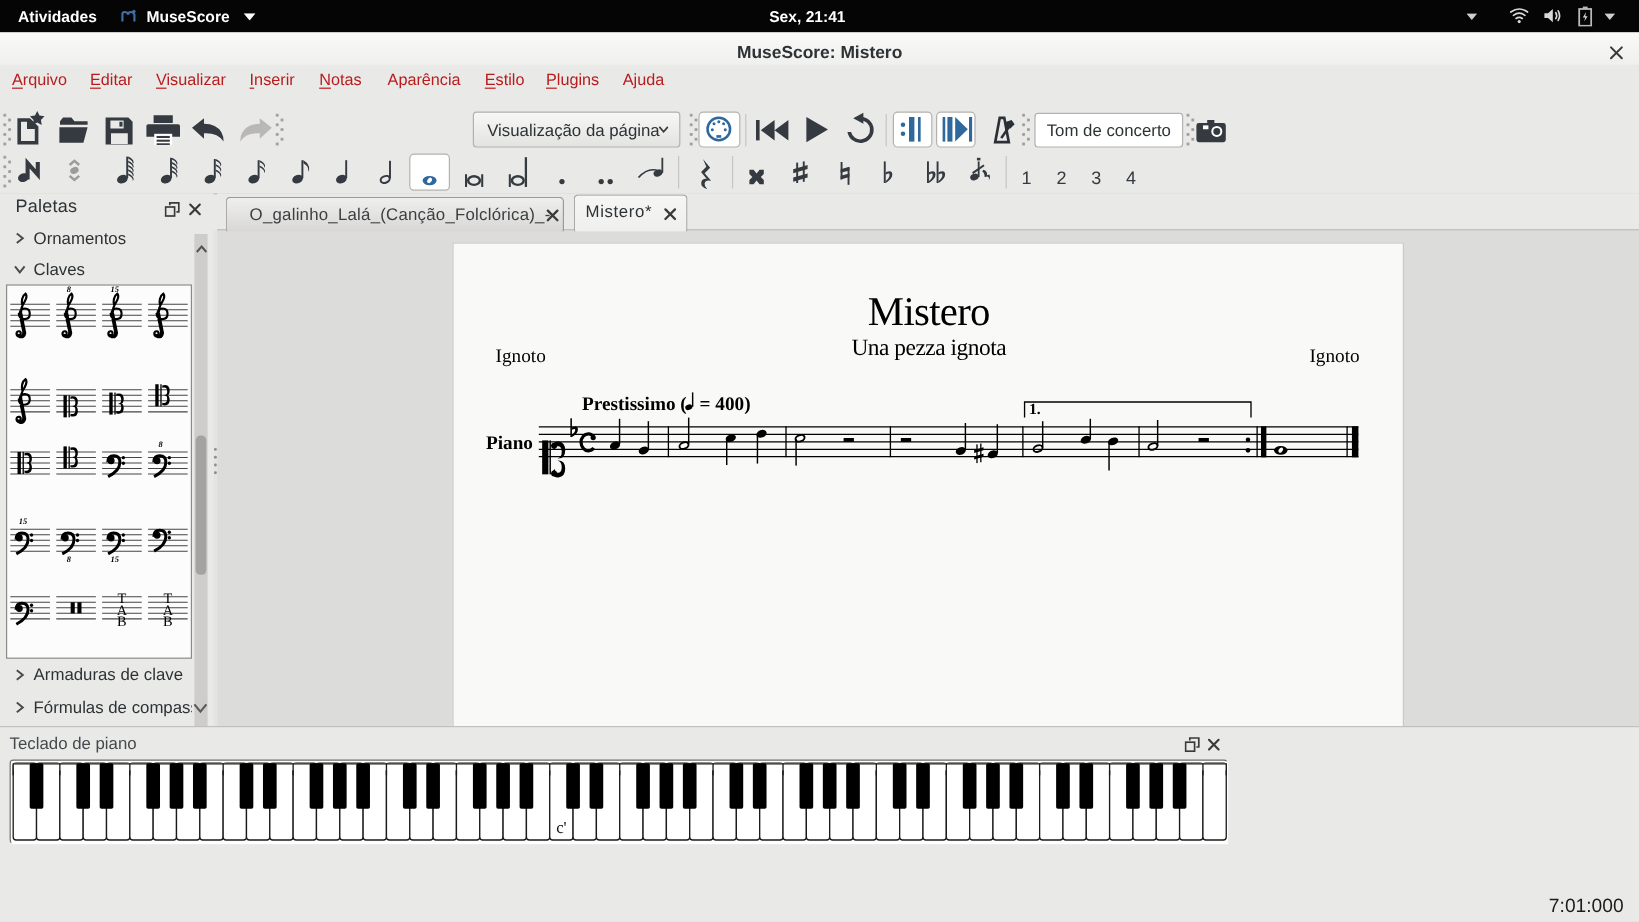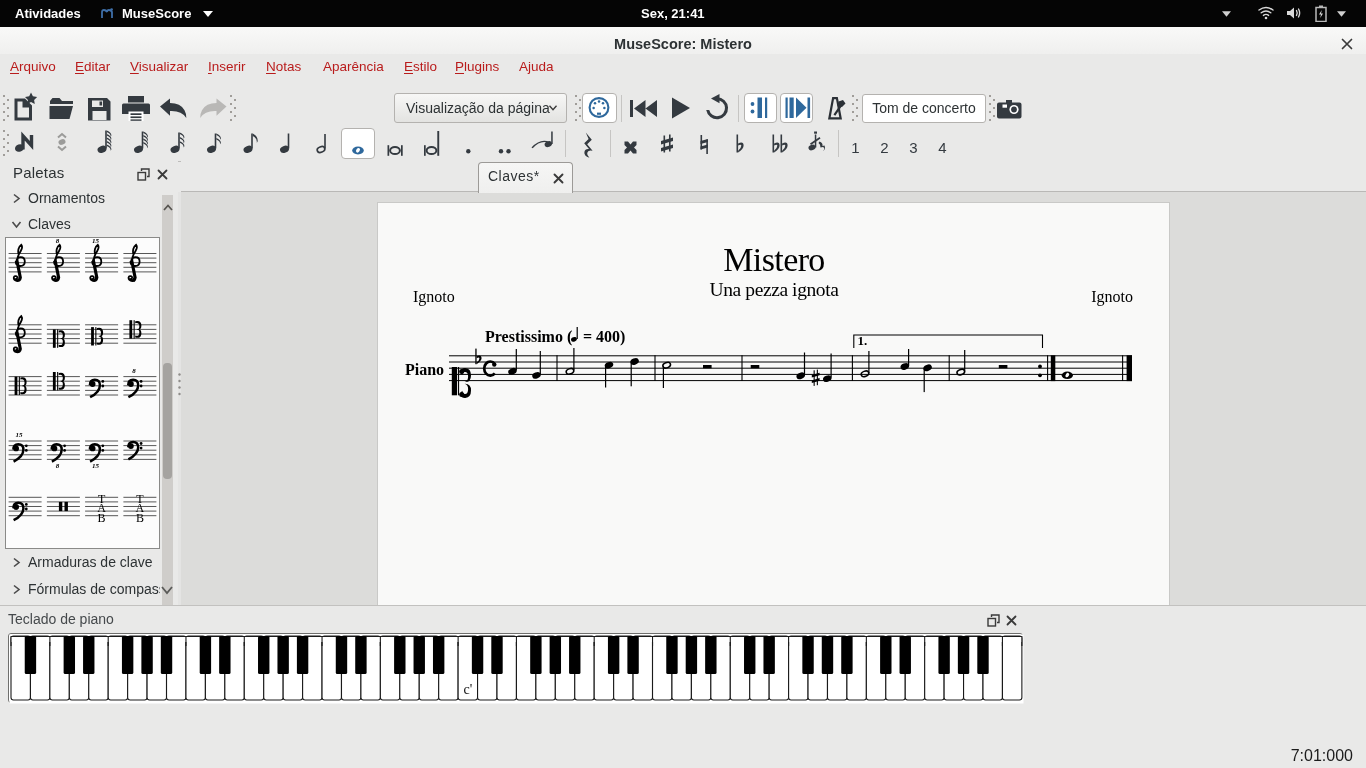--- a/index.html
+++ b/index.html
@@ -442,22 +442,28 @@
 
   <div class="combo grad" style="left:8px;top:450px;width:132px;height:22px;border-radius:4px;">
     <span style="position:absolute;left:8px;top:2px;font-size:13.5px;">Avançado</span>
     <svg class="chev" width="9" height="7" viewBox="0 0 9 7">
         <path d="M0.5 1 L4.5 5.5 L8.5 1" fill="none" stroke="#3a3a3a" stroke-width="1.6"></path>
       </svg>
   </div>
   <div class="combo grad" style="left:143px;top:450px;width:21px;height:22px;border-radius:4px;text-align:center;line-height:20px;font-size:15px;">+</div>
 </div>
 <div id="tabrow">
+  <div class="tab" style="left:7px;top:3px;width:282px;background:linear-gradient(#efefee,#d8d7d5);">
+    <span style="position:absolute;left:19px;top:5px;color:#3a3f42;letter-spacing:0.2px;">O_galinho_Lalá_(Canção_Folclórica)_-</span>
+    <svg class="abs" style="left:266px;top:9px;" width="11" height="11" viewBox="0 0 11 11">
+        <path d="M1.5 1.5 L9.5 9.5 M9.5 1.5 L1.5 9.5" stroke="#3a3a3a" stroke-width="1.9" stroke-linecap="round"></path>
+      </svg>
+  </div>
   <div class="tab" style="left:297px;top:1px;width:95px;height:31px;background:linear-gradient(#f6f6f5,#efefee);z-index:2;">
-    <span style="position:absolute;left:9px;top:5px;color:#2d3234;letter-spacing:0.5px;">Claves*</span>
+    <span style="position:absolute;left:9px;top:5px;color:#2d3234;letter-spacing:0.5px;">Mistero*</span>
     <svg class="abs" style="left:74px;top:10px;" width="11" height="11" viewBox="0 0 11 11">
         <path d="M1.5 1.5 L9.5 9.5 M9.5 1.5 L1.5 9.5" stroke="#3a3a3a" stroke-width="1.9" stroke-linecap="round"></path>
       </svg>
   </div>
 </div>
 <div class="abs" style="left:181px;top:191px;width:1185px;height:1px;background:#b9b8b6;z-index:1;"></div>
 <div class="abs" style="left:178px;top:192px;width:3px;height:450px;background:#e4e4e3;"></div>
 <svg class="abs" style="left:177px;top:372px;" width="5" height="24" viewBox="0 0 5 24">
     <g fill="#8f8d8a">
       <circle cx="2.5" cy="2.5" r="1.2"></circle>

